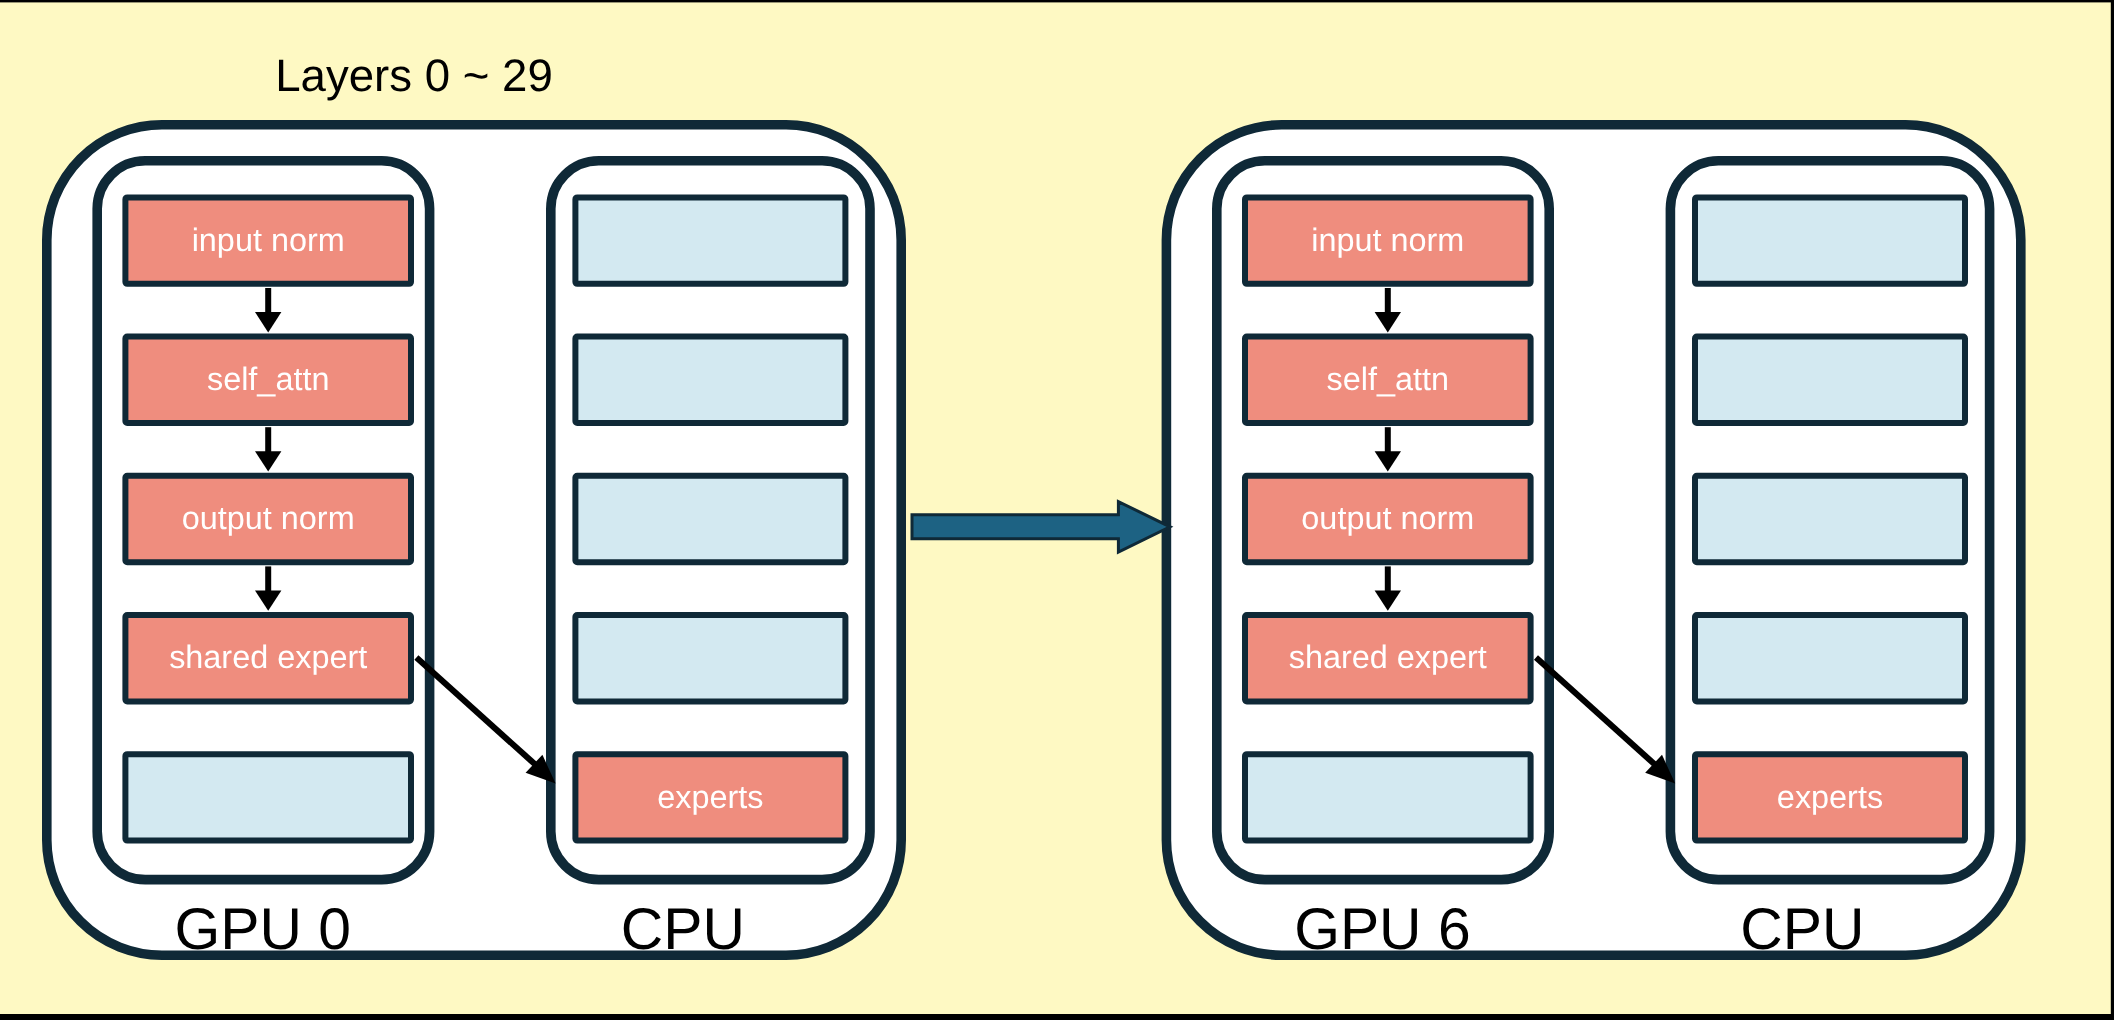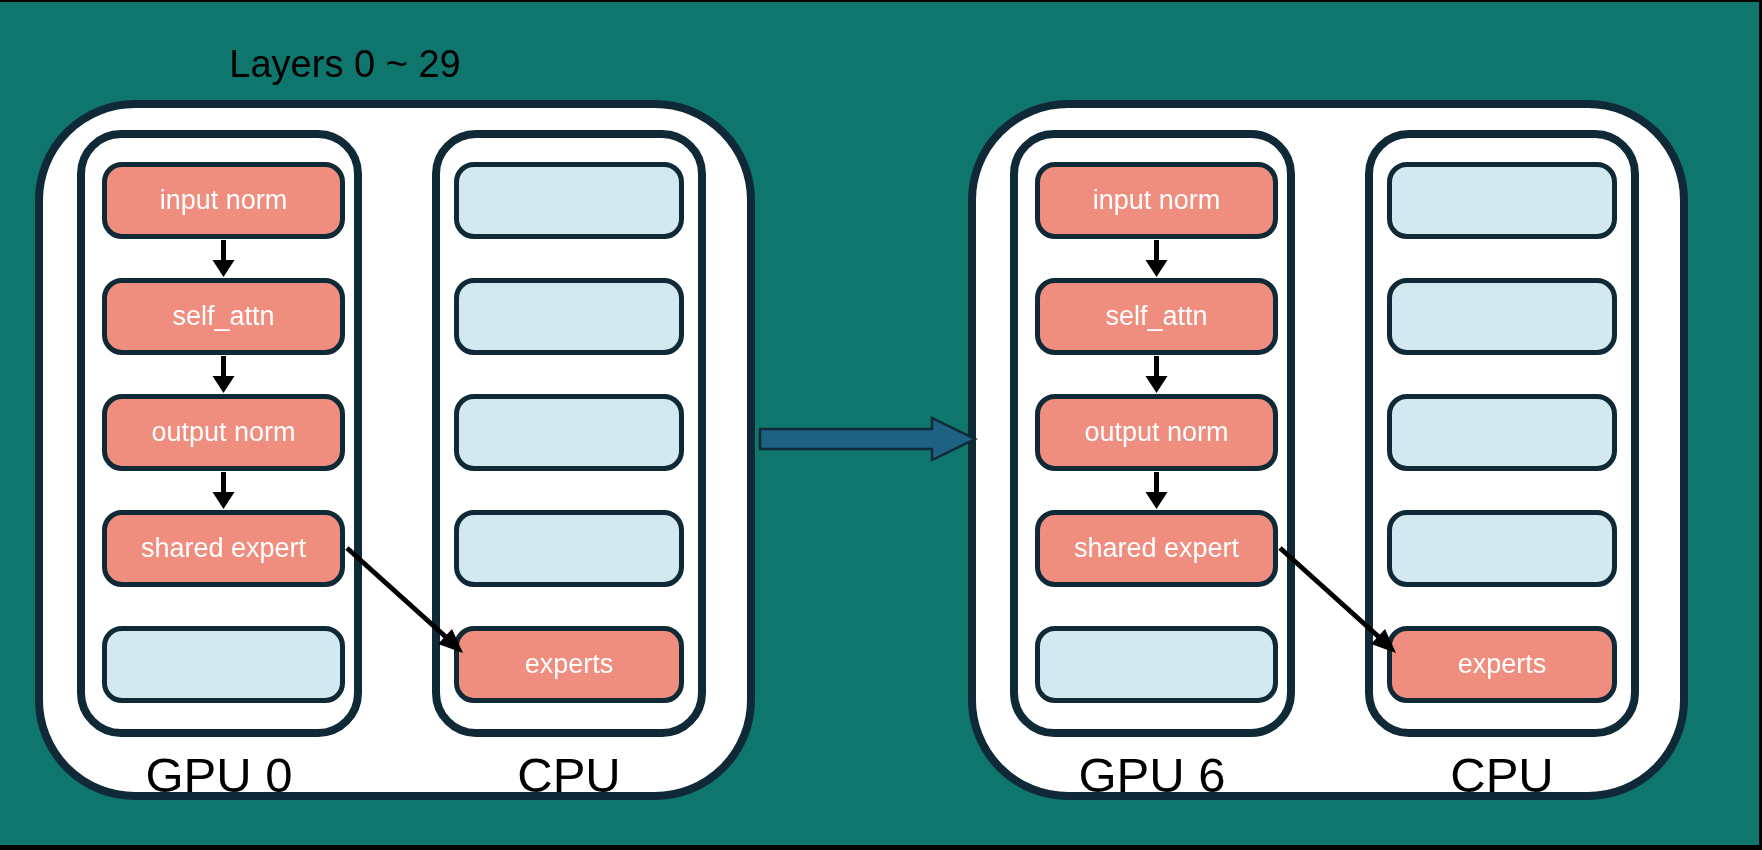--- a/index.html
+++ b/index.html
@@ -1,20 +1,20 @@
 <!DOCTYPE html>
 <html style="--module-fill: #ef8d7e; --empty-fill: #d3e9f1; --outline: #0f2937; --arrow: #000000; --transfer-arrow: #1d6283;"><head>
 <meta charset="utf-8">
 <style>
   html,body{margin:0;padding:0;background:#ffffff;}
   .canvas{
     position:relative;
     width:1762px;height:850px;
     box-sizing:border-box;
-    background:#0f766e;
+    background:#fef9c3;
     border-style:solid;border-color:#000000;
     border-width:2px 3px 5px 0;
     overflow:hidden;
     font-family:"Liberation Sans", sans-serif;
   }
   .group-title{
     position:absolute;top:40px;
     transform:translateX(-50%);
     font-size:38px;line-height:44px;
     color:#000;white-space:nowrap;
@@ -29,27 +29,27 @@
   }
   .col{
     position:absolute;top:22px;
     height:607px;
     box-sizing:border-box;
     border:8px solid var(--outline);
     border-radius:44px;
     background:#ffffff;
   }
   .col-gpu{left:34px;width:285px;}
-  .col-cpu{left:389px;width:274px;}
+  .col-cpu{left:412px;width:274px;}
   .box{
     position:absolute;
     height:77px;
     box-sizing:border-box;
     border:5px solid var(--outline);
-    border-radius:20px;
+    border-radius:4px;
     text-align:center;
     font-size:27px;line-height:67px;
     color:#ffffff;
     white-space:nowrap;
   }
   .col-gpu .box{left:17px;width:243px;}
   .col-cpu .box{left:14px;width:230px;}
   .r0{top:24px}.r1{top:140px}.r2{top:256px}.r3{top:372px}.r4{top:488px}
   .box-module{background:var(--module-fill);}
   .box-empty{background:var(--empty-fill);}

